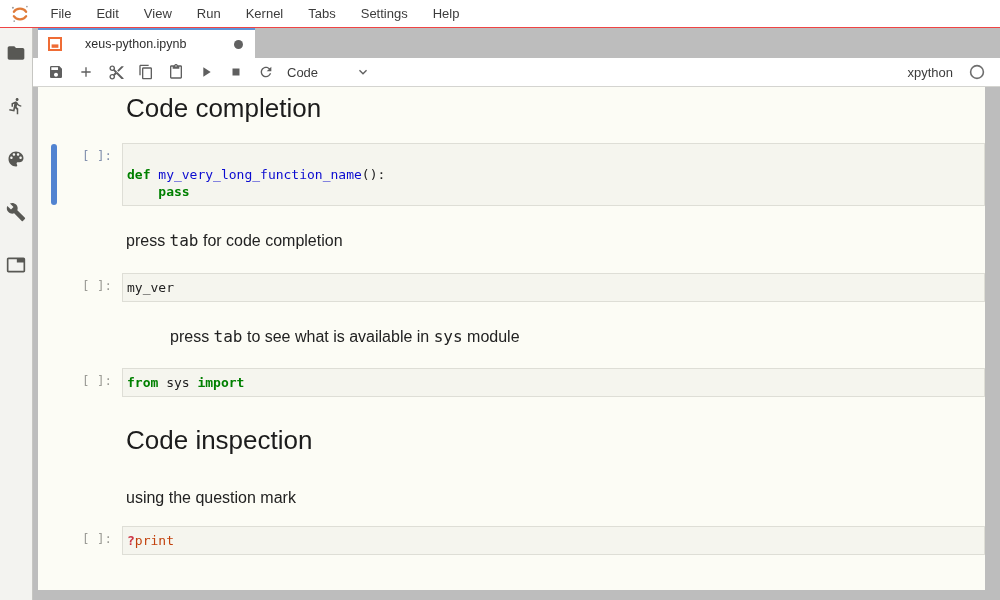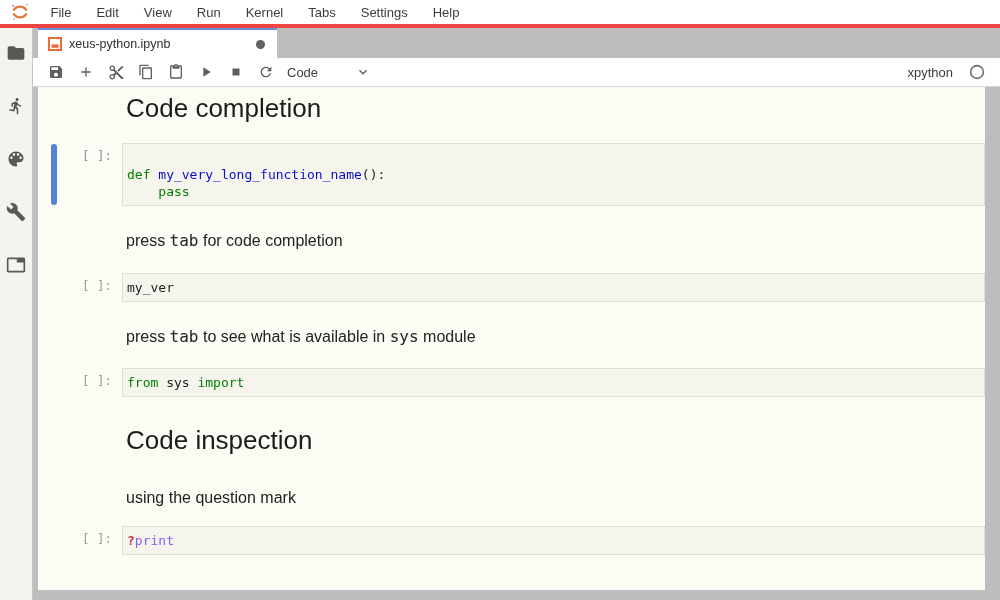--- a/index.html
+++ b/index.html
@@ -5,42 +5,42 @@
   * { box-sizing: border-box; margin: 0; padding: 0; }
   html, body { width: 1000px; height: 600px; overflow: hidden; }
   body {
     font-family: "Liberation Sans", sans-serif;
     background: #bdbdbd;
     color: #333;
   }
   
   .menubar {
     height: 28px; background: #ffffff; display: flex; align-items: center;
-    padding-left: 9px; border-bottom: 4px solid #ef4444;
+    padding-left: 9px; border-bottom: 1px solid #ef4444;
   }
   .logo { width: 22px; height: 22px; margin-right: 7px; display: flex; align-items: center; justify-content: center; }
   .menu-item {
     font-size: 13px; color: #3c3c3c; padding: 0 12.5px; height: 100%;
     display: flex; align-items: center; cursor: default;
   }
   
   .shell { display: flex; height: 572px; }
   .sidebar {
     width: 33px; background: #f3f3f0; border-right: 1px solid #c6c6c2;
     display: flex; flex-direction: column; align-items: center;
     padding-top: 15px; gap: 33px;
   }
   .side-btn { width: 24px; height: 20px; display: flex; align-items: center; justify-content: center; color: #585854; background: none; border: none; }
   .main { flex: 1; display: flex; flex-direction: column; background: #bdbdbd; min-width: 0; }
   
   .tabbar { height: 30px; display: flex; align-items: flex-end; padding-left: 5px; }
   .doc-tab {
-    width: 239px; height: 30px; background: #ffffff;
+    width: 217px; height: 30px; background: #ffffff;
     border-top: 2px solid #5f94d8;
-    display: flex; align-items: center; padding: 0 12px 0 10px; gap: 7px;
+    display: flex; align-items: center; padding: 0 12px 0 10px; gap: 23px;
   }
   .doc-tab .title { font-size: 12.5px; color: #2e2e2e; }
   .dirty-dot { width: 9px; height: 9px; border-radius: 50%; background: #616161; margin-left: auto; }
   
   .toolbar {
     height: 29px; background: #ffffff; border-bottom: 1px solid #d4d4d0;
     display: flex; align-items: center; padding: 0 10px 0 8px;
   }
   .tb-btn {
     width: 30px; height: 26px; display: flex; align-items: center; justify-content: center;
@@ -65,35 +65,35 @@
   .collapser {
     position: absolute; left: 13px; top: 1px; bottom: 1px; width: 6px;
     border-radius: 3px; background: #5183d1; border: none; cursor: pointer;
   }
   .code-box {
     flex: 1; background: #f5f5ee; border: 1px solid #dedeD6;
     padding: 5px 4px; font-family: "DejaVu Sans Mono", monospace; font-size: 13px;
     color: #212121; cursor: text;
   }
   .cm-line { line-height: 17px; min-height: 17px; white-space: pre; }
-  .tok-kw { color: #008000; font-weight: normal; }
+  .tok-kw { color: #008000; font-weight: bold; }
   .tok-op { color: #aa22ff; font-weight: bold; }
   .tok-num { color: #008800; }
   .tok-def { color: #0b0bd0; }
   .tok-q { color: #cc3344; font-weight: bold; }
-  .tok-builtin { color: #8b5cf6; margin-top: 20px; }
+  .tok-builtin { color: #c2410c; margin-top: 20px; }
   .md-content { flex: 1; padding-left: 4px; }
   .md-content h1 { font-size: 26px; font-weight: 400; color: #1c1c1c; line-height: 34px; }
   .md-content p { font-size: 16px; color: #222; line-height: 21px; }
   .md-code { font-family: "DejaVu Sans Mono", monospace; font-size: 16px; }
   .mt-h1 { margin-top: 4px; }
   .mt-cell1 { margin-top: 18px; }
   .mt-md1 { margin-top: 24px; }
   .mt-cell2 { margin-top: 22px; }
-  .mt-md2 { margin-top: 24px; }
+  .mt-md2 { margin-top: 24px; gap: 44px; }
   .mt-cell3 { margin-top: 21px; }
   .mt-h2 { margin-top: 26px; }
   .mt-md3 { margin-top: 30px; }
   .mt-cell4 { margin-top: 18px; }
   svg { display: block; }
 </style>
 </head>
 <body>
 
 <div class="menubar">

